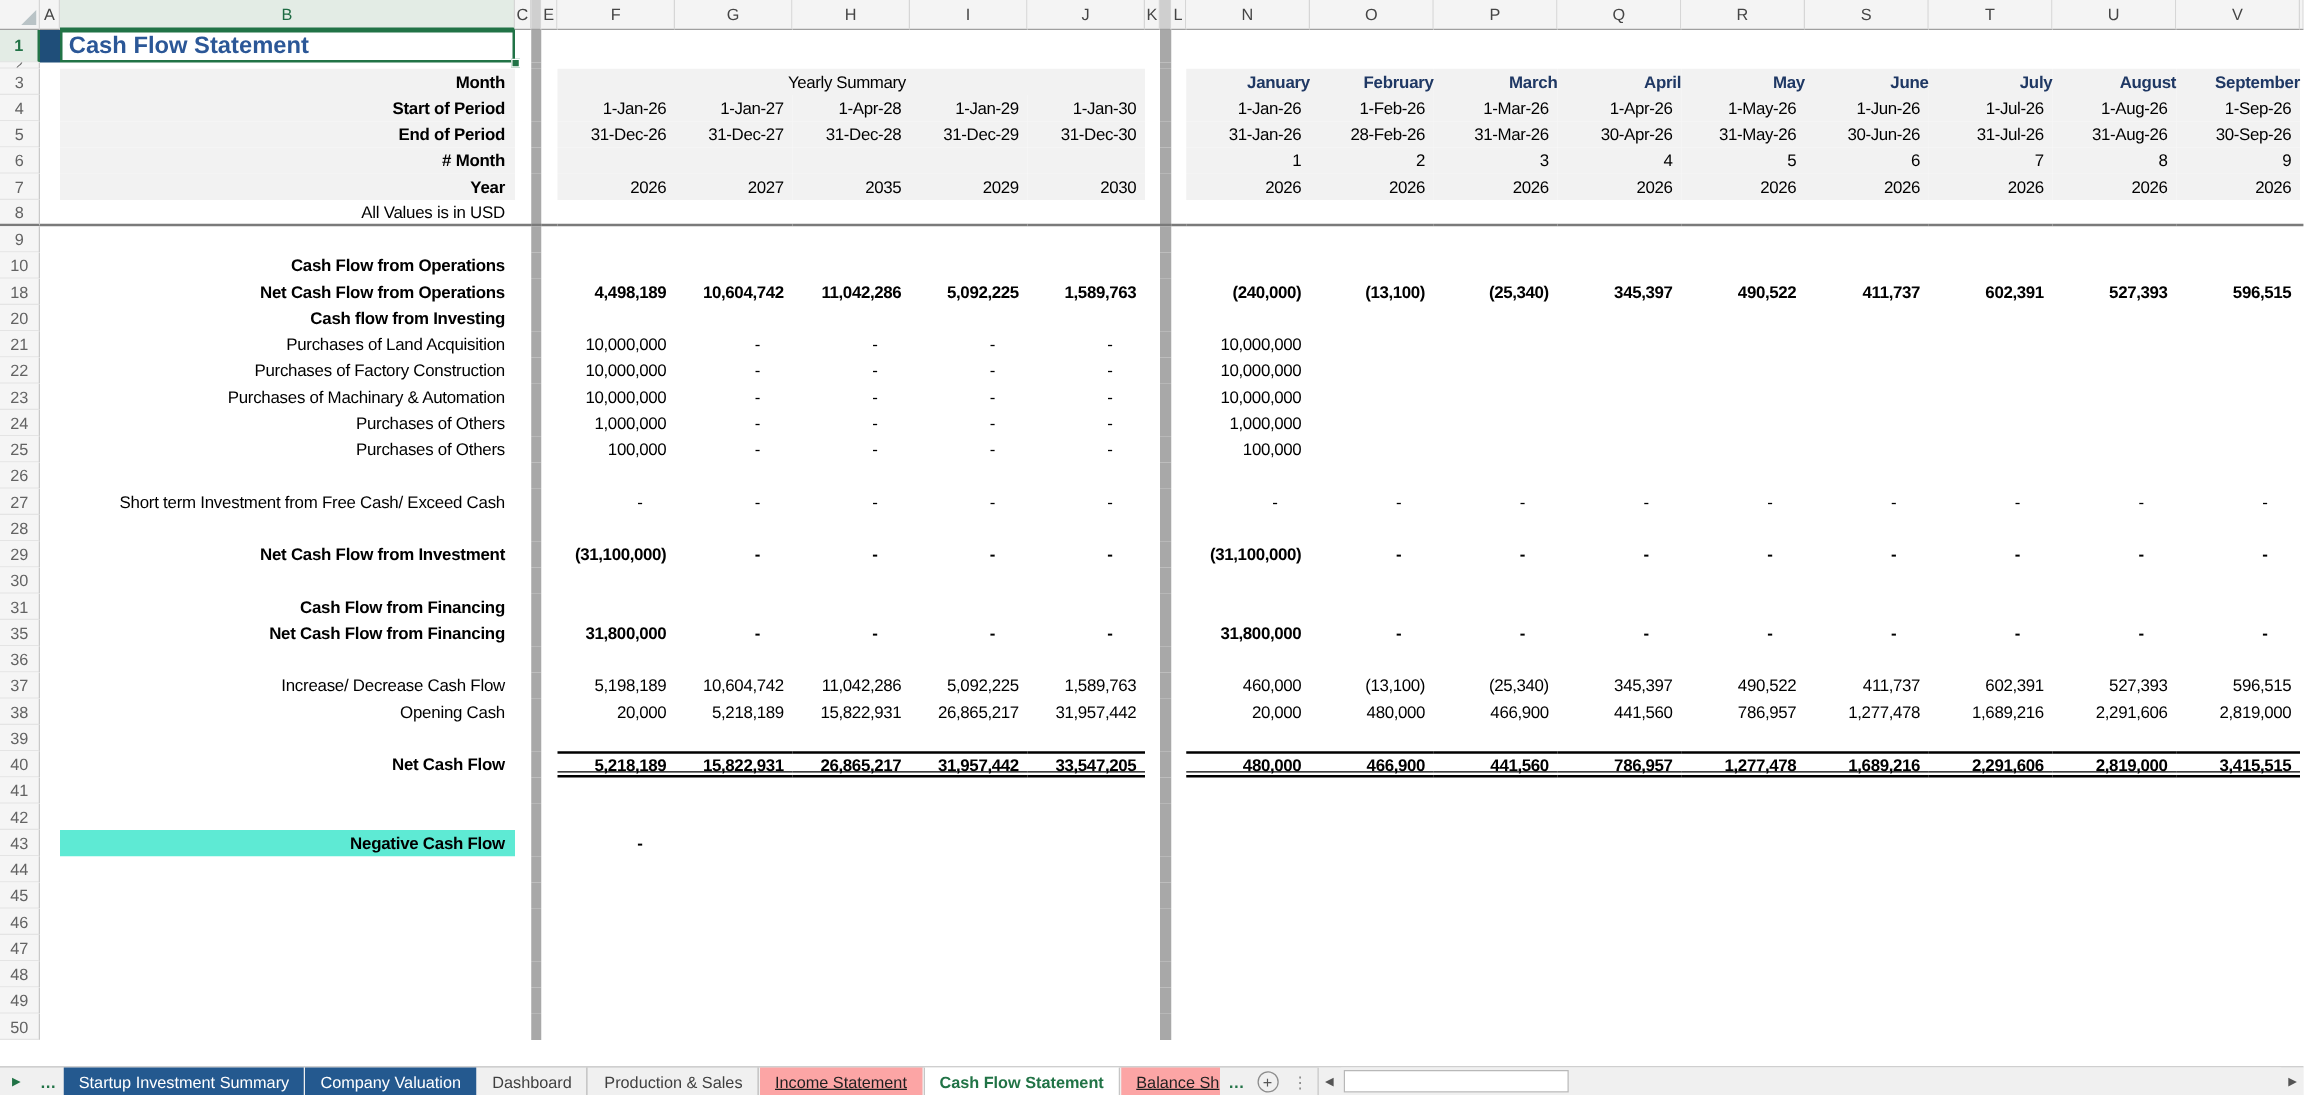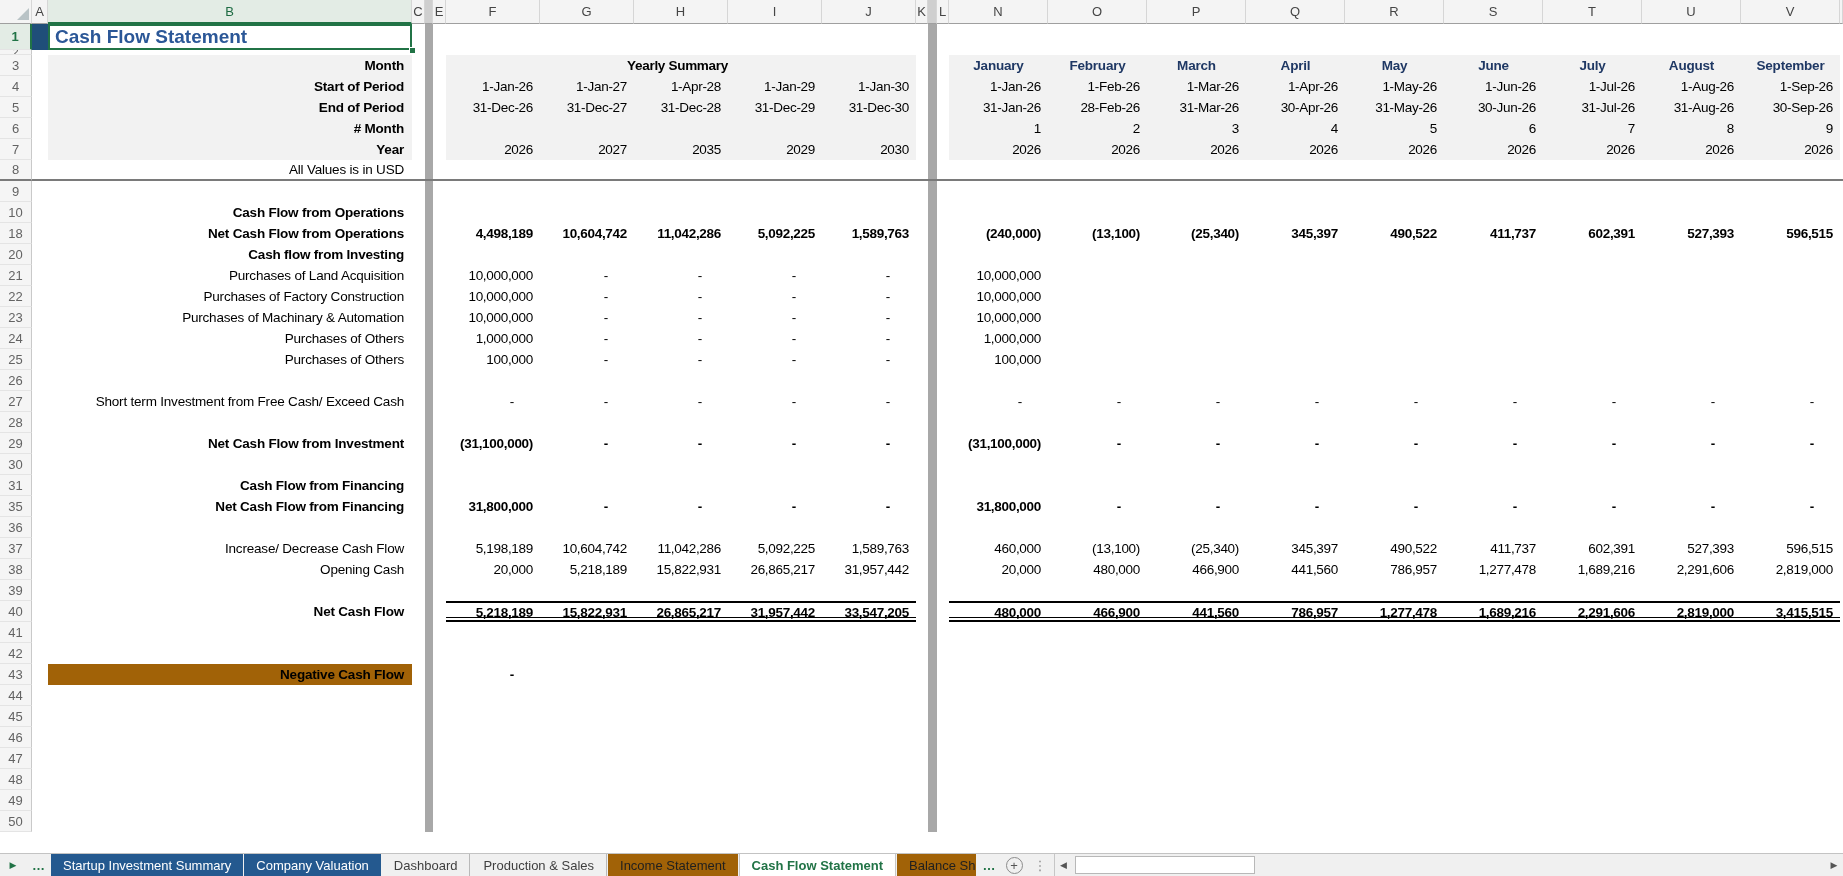--- a/index.html
+++ b/index.html
@@ -31,24 +31,24 @@
   
   td.sp { background:#a8a8a8; }
   tr.pane td { border-bottom:2px solid #7a7a7a; }
 
   
   td.lbl { text-align:right; padding-right:8px; overflow:hidden; letter-spacing:-0.2px; color:#000; }
   td.num { text-align:right; padding-right:7px; letter-spacing:-0.3px; color:#000; }
   td.b   { font-weight:bold; }
   td.i   { }
   td.sh  { background:#f2f2f2; }
-  td.yel { background:#a16207; }
+  td.yel { background:#5eead4; }
   td.dash{ padding-right:26px; }
-  td.mon { text-align:center; color:#1f3864; font-weight:bold; letter-spacing:-0.2px; }
-  td.ysum{ text-align:center; font-weight:bold; }
+  td.mon { text-align:right; color:#1f3864; font-weight:bold; letter-spacing:-0.2px; }
+  td.ysum{ text-align:center; font-weight:normal; }
   td.tot { border-top:2px solid #000;
            background-image:linear-gradient(#000,#000),linear-gradient(#000,#000);
            background-repeat:no-repeat,no-repeat;
            background-size:100% 2px,100% 1px;
            background-position:0 100%,0 calc(100% - 4px); }
 
   
   td.a1 { background:#1f4e79; }
   td.tcell { position:relative; font-weight:bold; font-size:19px; color:#2b5797;
              padding-left:7px; text-align:left;
@@ -58,21 +58,21 @@
 
   
   .tabbar { position:absolute; left:0; right:0; bottom:0; height:23px; background:#f0f0f0;
             border-top:1px solid #c3c3c3; display:flex; align-items:stretch; font-size:13px; }
   .tnav  { width:26px; display:flex; align-items:center; justify-content:center;
            color:#217346; font-size:9px; cursor:pointer; }
   .tdots { display:flex; align-items:center; padding:0 6px; color:#217346; font-weight:bold; cursor:pointer; }
   .tabs  { display:flex; align-items:stretch; }
   .tab   { display:flex; align-items:center; padding:0 12px; white-space:nowrap; cursor:pointer; margin-right:1px; }
   .tab.navy   { background:#24598f; color:#fff; }
-  .tab.gold   { background:#a16207; color:#1f1f1f; }
+  .tab.gold   { background:#fca5a5; color:#1f1f1f;text-decoration:underline; }
   .tab.plain  { color:#3f3f3f; border-right:1px solid #b9b9b9; }
   .tab.active { background:#fff; color:#217346; font-weight:bold;
                 border-left:1px solid #c6c6c6; border-right:1px solid #c6c6c6; }
   .tab.trunc  { max-width:88px; overflow:hidden; padding-right:0; }
   .addbtn { align-self:center; width:17px; height:17px; margin:0 4px; border:1px solid #8c8c8c;
             border-radius:50%; display:flex; align-items:center; justify-content:center;
             color:#555; font-size:13px; line-height:1; cursor:pointer; background:transparent; }
   .vdots { display:flex; align-items:center; padding:0 7px; color:#8a8a8a; cursor:pointer; }
   .hscroll { flex:1; display:flex; align-items:stretch; border-left:1px solid #c6c6c6; background:#f0f0f0; }
   .sbtn { width:18px; display:flex; align-items:center; justify-content:center; color:#555;

